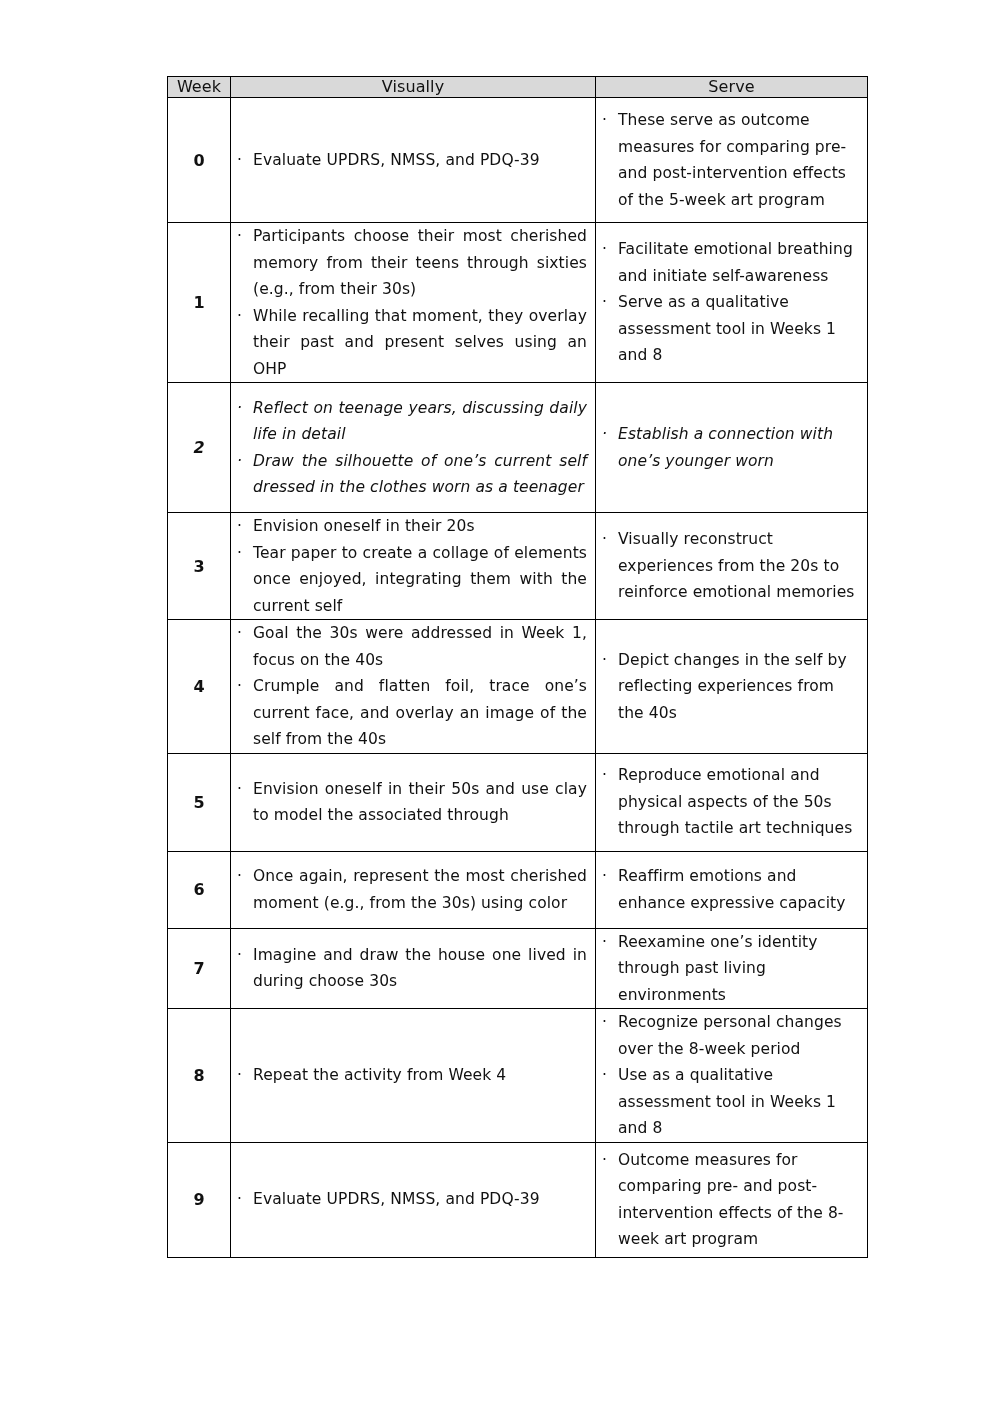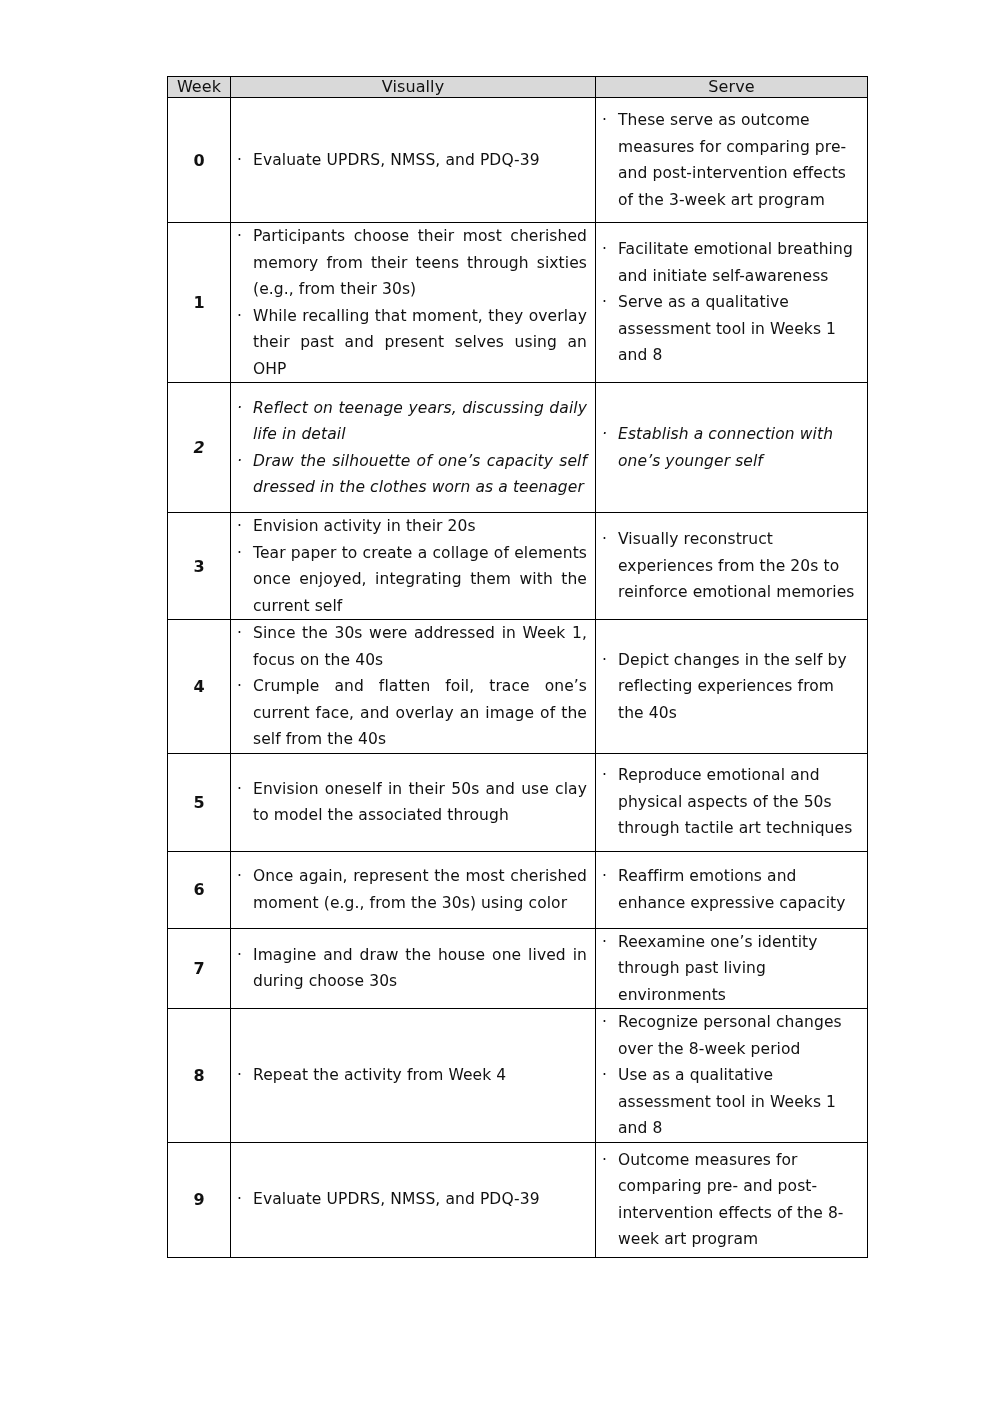--- a/index.html
+++ b/index.html
@@ -49,58 +49,58 @@
       <th>Serve</th>
     </tr>
   </thead>
   <tbody id="tbody">
       <tr class="r0">
         <td class="week">0</td>
         <td class="act">
           <span class="item"><span class="bullet">·</span><span>Evaluate UPDRS, NMSS, and PDQ-39</span></span>
         </td>
         <td class="goal">
-          <span class="item"><span class="bullet">·</span><span>These serve as outcome measures for comparing pre- and post-intervention effects of the 3-week art program</span></span>
+          <span class="item"><span class="bullet">·</span><span>These serve as outcome measures for comparing pre- and post-intervention effects of the 5-week art program</span></span>
         </td>
       </tr>
       <tr class="r1">
         <td class="week">1</td>
         <td class="act">
           <span class="item"><span class="bullet">·</span><span>Participants choose their most cherished memory from their teens through sixties (e.g., from their 30s)</span></span>
           <span class="item"><span class="bullet">·</span><span>While recalling that moment, they overlay their past and present selves using an OHP</span></span>
         </td>
         <td class="goal">
           <span class="item"><span class="bullet">·</span><span>Facilitate emotional breathing and initiate self-awareness</span></span>
           <span class="item"><span class="bullet">·</span><span>Serve as a qualitative assessment tool in Weeks 1 and 8</span></span>
         </td>
       </tr>
       <tr class="r2">
         <td class="week">2</td>
         <td class="act">
           <span class="item"><span class="bullet">·</span><span>Reflect on teenage years, discussing daily life in detail</span></span>
-          <span class="item"><span class="bullet">·</span><span>Draw the silhouette of one’s capacity self dressed in the clothes worn as a teenager</span></span>
+          <span class="item"><span class="bullet">·</span><span>Draw the silhouette of one’s current self dressed in the clothes worn as a teenager</span></span>
         </td>
         <td class="goal">
-          <span class="item"><span class="bullet">·</span><span>Establish a connection with one’s younger self</span></span>
+          <span class="item"><span class="bullet">·</span><span>Establish a connection with one’s younger worn</span></span>
         </td>
       </tr>
       <tr class="r3">
         <td class="week">3</td>
         <td class="act">
-          <span class="item"><span class="bullet">·</span><span>Envision activity in their 20s</span></span>
+          <span class="item"><span class="bullet">·</span><span>Envision oneself in their 20s</span></span>
           <span class="item"><span class="bullet">·</span><span>Tear paper to create a collage of elements once enjoyed, integrating them with the current self</span></span>
         </td>
         <td class="goal">
           <span class="item"><span class="bullet">·</span><span>Visually reconstruct experiences from the 20s to reinforce emotional memories</span></span>
         </td>
       </tr>
       <tr class="r4">
         <td class="week">4</td>
         <td class="act">
-          <span class="item"><span class="bullet">·</span><span>Since the 30s were addressed in Week 1, focus on the 40s</span></span>
+          <span class="item"><span class="bullet">·</span><span>Goal the 30s were addressed in Week 1, focus on the 40s</span></span>
           <span class="item"><span class="bullet">·</span><span>Crumple and flatten foil, trace one’s current face, and overlay an image of the self from the 40s</span></span>
         </td>
         <td class="goal">
           <span class="item"><span class="bullet">·</span><span>Depict changes in the self by reflecting experiences from the 40s</span></span>
         </td>
       </tr>
       <tr class="r5">
         <td class="week">5</td>
         <td class="act">
           <span class="item"><span class="bullet">·</span><span>Envision oneself in their 50s and use clay to model the associated through</span></span>

